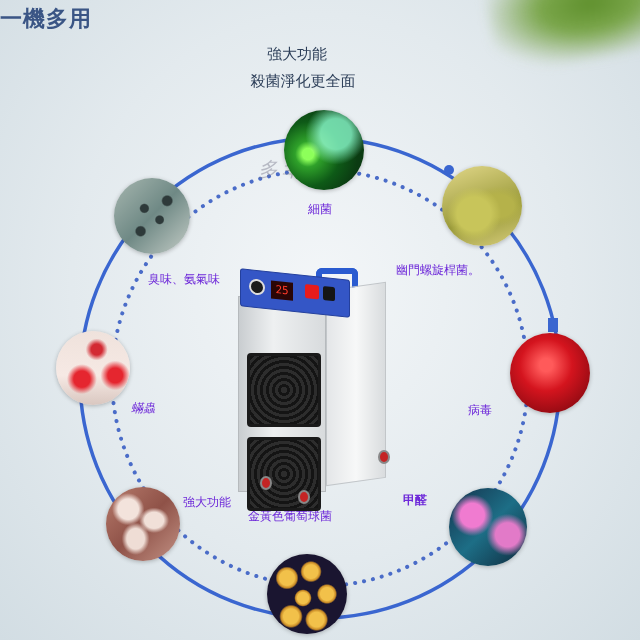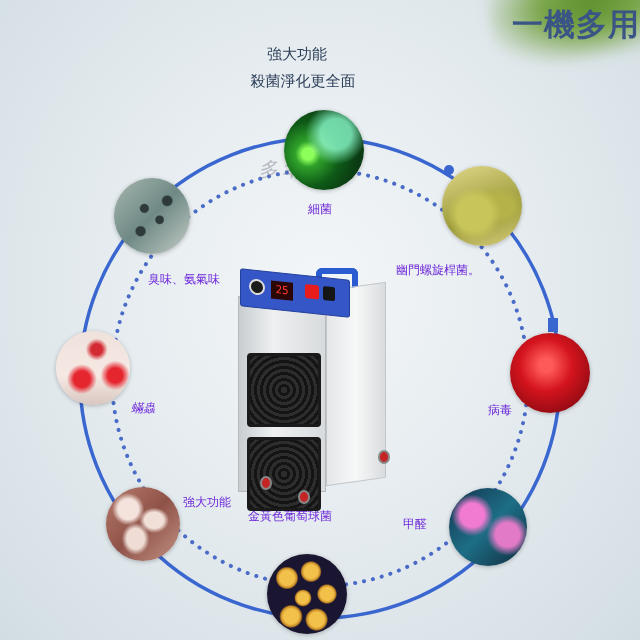--- a/index.html
+++ b/index.html
@@ -8,22 +8,22 @@
     position: relative;
     font-family: "DejaVu Sans", "Liberation Sans", sans-serif;
     background: radial-gradient(ellipse at 50% 45%, #f3f6f8 0%, #e3eaee 55%, #d2dde3 100%);
   }
   .leaf {
     position: absolute; right: -20px; top: -30px; width: 170px; height: 90px;
     background: radial-gradient(ellipse at 60% 40%, #5e8f2c 0%, #7aa64a 35%, rgba(150,180,120,0.4) 65%, rgba(220,230,225,0) 80%);
     filter: blur(6px); transform: rotate(-10deg);
   }
   .title {
-    position: absolute; top: 4px; left: 0; width: 640px; text-align: right;
-    font-size: 31px; font-weight: bold; color: #3a5585; letter-spacing: 1px;
+    position: absolute; top: 4px; left: 0; width: 640px; text-align: left;
+    font-size: 22px; font-weight: bold; color: #3a5585; letter-spacing: 1px;
   }
   .sub1, .sub2 {
     position: absolute; left: 0; width: 594px; text-align: center;
     font-size: 15px; color: #2c3e58;
   }
   .sub1 { top: 45px; }
   .sub2 { top: 72px; padding-left: 12px; }
   svg.rings { position: absolute; left: 0; top: 0; }
   .bubble {
     position: absolute; border-radius: 50%; overflow: hidden;
@@ -103,27 +103,27 @@
 <div class="bubble b-odor" style="left:114px;top:178px;width:76px;height:76px;"></div>
 <div class="lbl" style="left:148px;top:271px;text-align:center;">臭味、氨氣味</div>
 
 <div class="bubble b-hpylori" style="left:442px;top:166px;width:80px;height:80px;"></div>
 <div class="lbl" style="left:396px;top:262px;">幽門螺旋桿菌。</div>
 
 <div class="bubble b-mite" style="left:56px;top:331px;width:74px;height:74px;"></div>
 <div class="lbl" style="left:131px;top:400px;font-style:italic;">蟎蟲</div>
 
 <div class="bubble b-virus" style="left:510px;top:333px;width:80px;height:80px;"></div>
-<div class="lbl" style="left:488px;top:402px;">病毒</div>
+<div class="lbl" style="left:468px;top:402px;">病毒</div>
 
 <div class="bubble b-odormol" style="left:106px;top:487px;width:74px;height:74px;"></div>
 <div class="lbl" style="left:183px;top:494px;">強大功能</div>
 
 <div class="bubble b-formal" style="left:449px;top:488px;width:78px;height:78px;"></div>
-<div class="lbl" style="left:403px;top:516px;">甲醛</div>
+<div class="lbl" style="left:403px;top:492px;font-weight:bold;">甲醛</div>
 
 <div class="lbl" style="left:248px;top:508px;">金黃色葡萄球菌</div>
 <div class="bubble b-staph" style="left:267px;top:554px;width:80px;height:80px;"></div>
 
 <div class="machine">
   <div class="handle"></div>
   <div class="body-side"></div>
   <div class="body-front">
     <div class="fan fan1"></div>
     <div class="fan fan2"></div>

